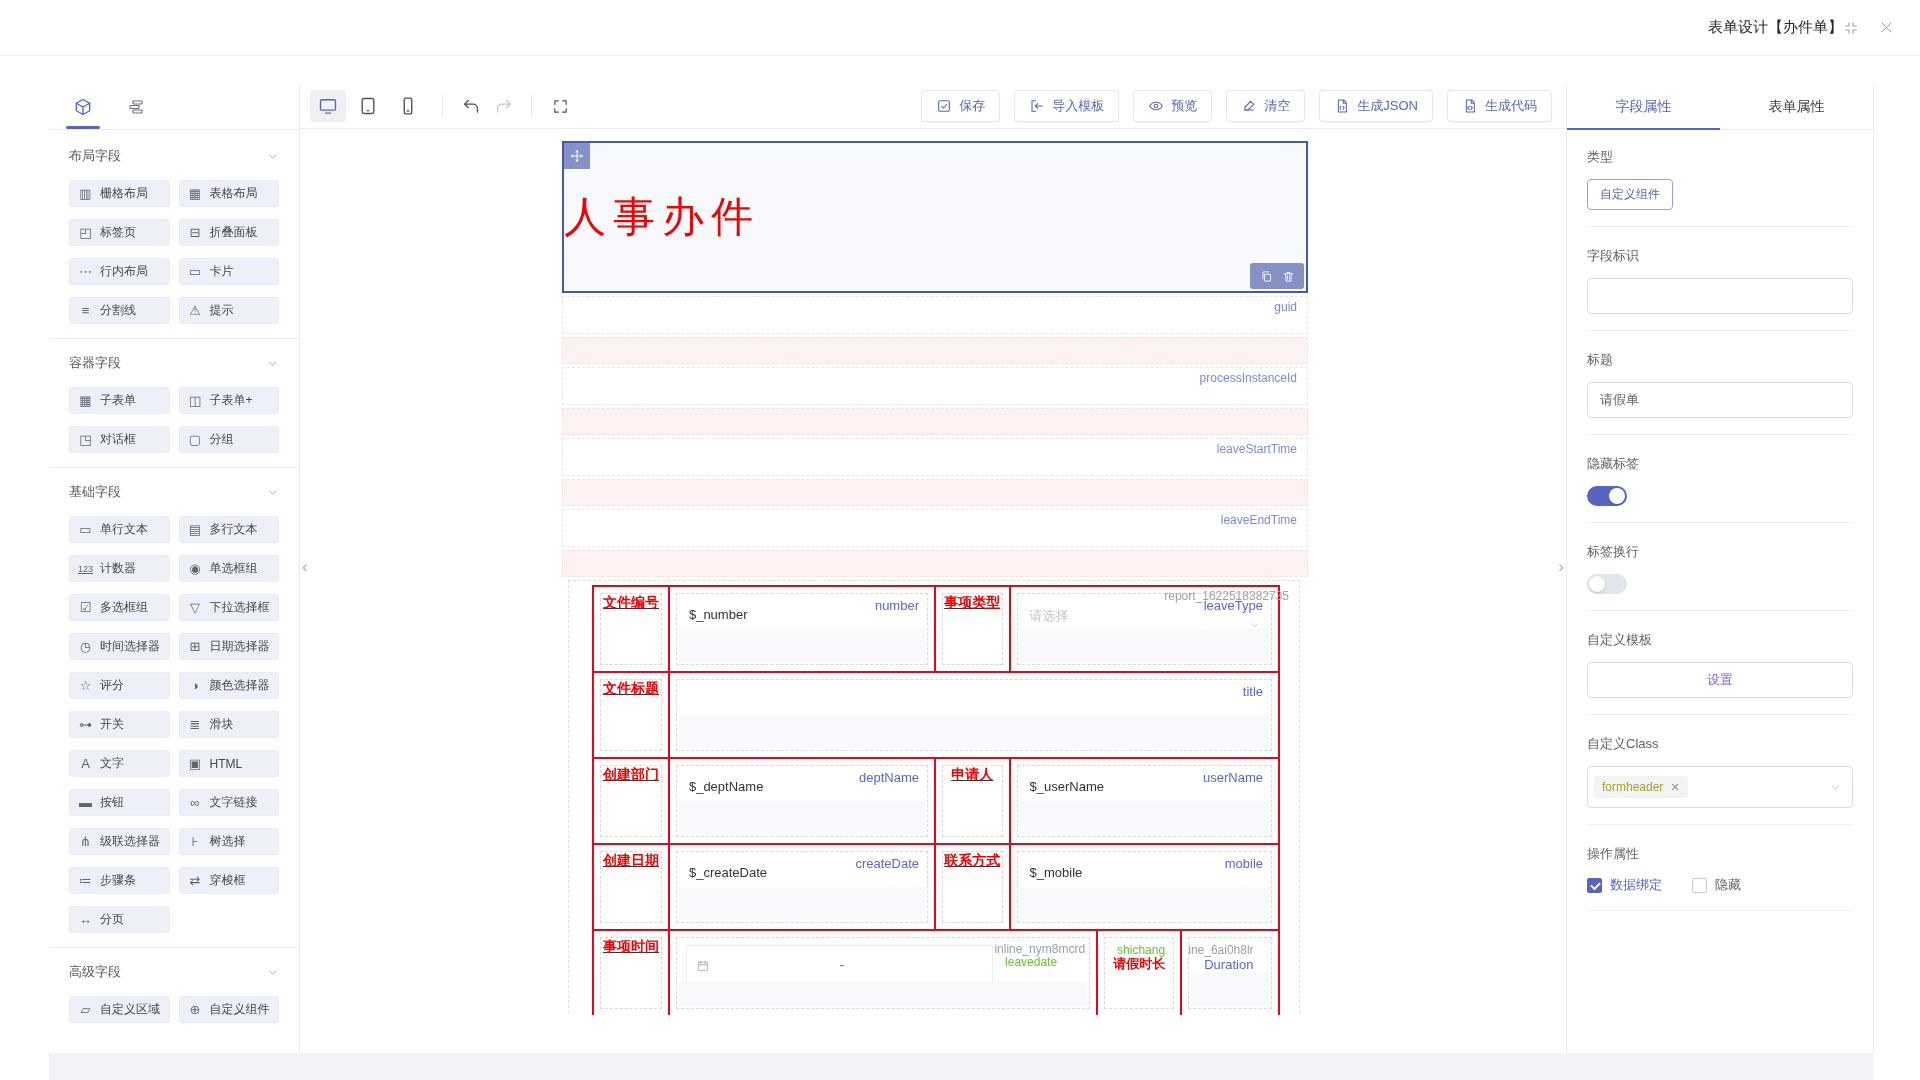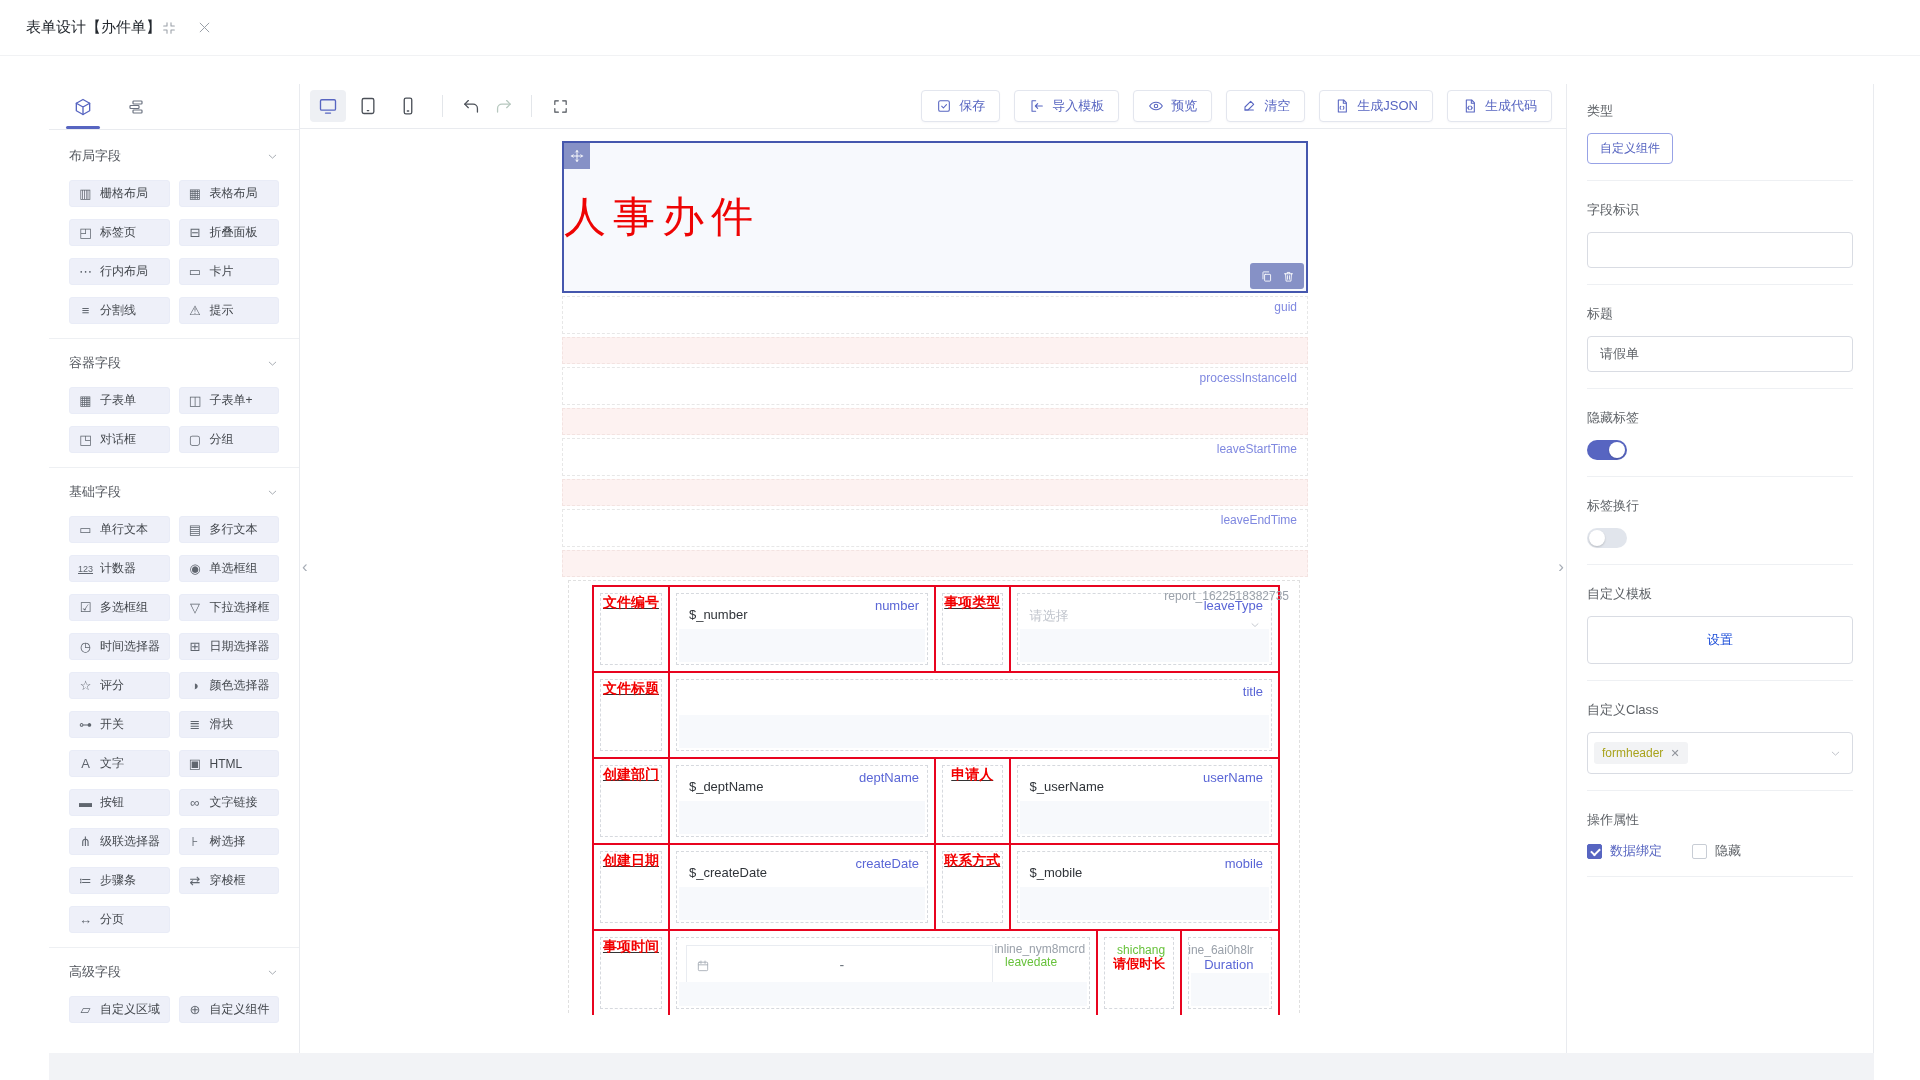--- a/index.html
+++ b/index.html
@@ -3,21 +3,21 @@
 <meta charset="utf-8">
 <style>
   html,body{margin:0;padding:0;}
   body{width:1920px;height:1080px;position:relative;overflow:hidden;background:#fff;
        font-family:"Liberation Sans","DejaVu Sans",sans-serif;color:#333;}
   svg{display:block;}
   .ic{stroke:currentColor;fill:none;stroke-width:1.6;stroke-linecap:round;stroke-linejoin:round;}
 
   
   .titlebar{position:absolute;top:0;left:0;right:0;height:56px;display:flex;align-items:center;
-            justify-content:flex-start;padding:0 26px;border-bottom:1px solid #f1f2f4;box-sizing:border-box;background:#fff;}
+            justify-content:flex-end;padding:0 26px;border-bottom:1px solid #f1f2f4;box-sizing:border-box;background:#fff;}
   .win-title{font-size:15px;color:#24292f;}
   .win-icons{display:flex;gap:20px;color:#9aa0a8;align-items:center;}
   .win-icons .wbtn{cursor:pointer;}
 
   
   .palette{position:absolute;left:49px;top:84px;width:251px;bottom:27px;border-right:1px solid #e9ebef;
            background:#fff;overflow:hidden;box-sizing:border-box;}
   .palette-tabs{height:45px;border-bottom:1px solid #e9ebef;display:flex;align-items:stretch;padding-left:24px;gap:34px;}
   .ptab{display:flex;align-items:center;position:relative;color:#6b7280;cursor:pointer;}
   .ptab.active{color:#5765c1;}
@@ -103,22 +103,22 @@
   .prop-group{padding-bottom:16px;margin-bottom:20px;border-bottom:1px solid #eef0f3;}
   .prop-label{font-size:13px;color:#5d6166;margin-bottom:13px;}
   .type-chip{display:inline-block;border:1px solid #97a2e6;color:#5765c1;font-size:12px;padding:6px 12px;border-radius:4px;cursor:default;}
   .text-input{width:100%;height:36px;box-sizing:border-box;border:1px solid #d9dce3;border-radius:4px;
               padding:0 12px;font-size:13px;color:#5d6166;background:#fff;outline:none;}
   .toggle{width:40px;height:20px;border-radius:10px;background:#e1e5ec;position:relative;cursor:pointer;}
   .toggle::after{content:"";position:absolute;width:16px;height:16px;border-radius:50%;background:#fff;top:2px;left:2px;
                  box-shadow:0 1px 2px rgba(0,0,0,.18);}
   .toggle.on{background:#5765c1;}
   .toggle.on::after{left:22px;}
-  .settings-btn{width:100%;height:48px;border:1px solid #d9dce3;border-radius:4px;background:#fff;
-                font-size:13px;color:#1d4ed8;cursor:pointer;font-family:Liberation Sans, sans-serif;}
+  .settings-btn{width:100%;height:36px;border:1px solid #d9dce3;border-radius:4px;background:#fff;
+                font-size:13px;color:#8b5cf6;cursor:pointer;font-family:Liberation Sans, sans-serif;}
   .class-select{position:relative;height:40px;border:1px solid #d9dce3;border-radius:4px;display:flex;
                 align-items:center;padding:0 30px 0 6px;cursor:pointer;}
   .tagchip{background:#f2f3f5;border-radius:3px;padding:4px 8px;font-size:12px;color:#a8a31c;
            display:flex;gap:7px;align-items:center;}
   .tagchip .x{color:#8f939a;font-size:11px;cursor:pointer;}
   .select-caret{position:absolute;right:10px;color:#b6bac2;}
   .cb-row{display:flex;gap:30px;}
   .cb{display:flex;align-items:center;gap:8px;font-size:13px;color:#5d6166;cursor:pointer;}
   .cb .box{width:15px;height:15px;border:1px solid #c8cdd5;border-radius:2px;background:#fff;position:relative;box-sizing:border-box;flex:none;}
   .cb.checked .box{background:#5765c1;border-color:#5765c1;}
@@ -640,20 +640,24 @@
             </div>
           </div>
         </div>
     </div>
   </div>
   <span class="handle left">‹</span>
   <span class="handle right">›</span>
 </div>
 
 <aside class="props">
+  <div class="props-tabs">
+    <span class="prtab active">字段属性</span>
+    <span class="prtab">表单属性</span>
+  </div>
   <div class="props-body">
     <div class="prop-group">
       <div class="prop-label">类型</div>
       <span class="type-chip">自定义组件</span>
     </div>
     <div class="prop-group">
       <div class="prop-label">字段标识</div>
       <input class="text-input" value="" style="">
     </div>
     <div class="prop-group">

